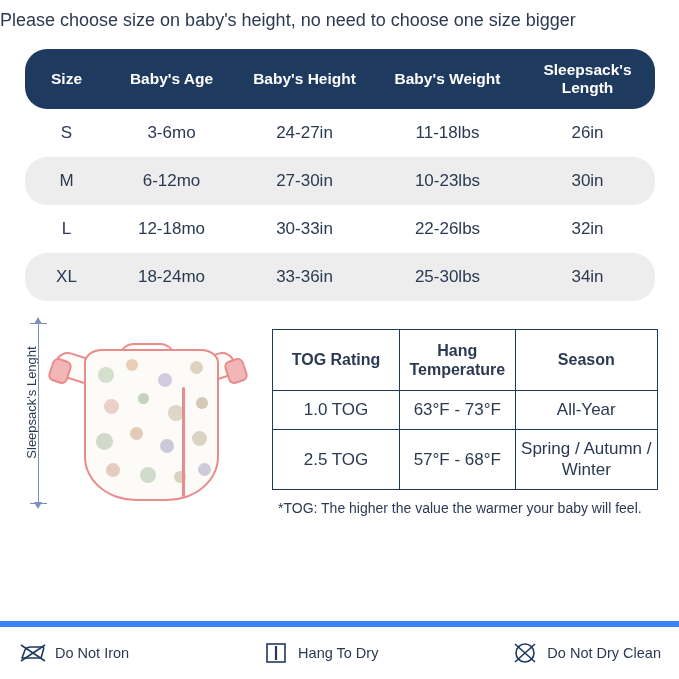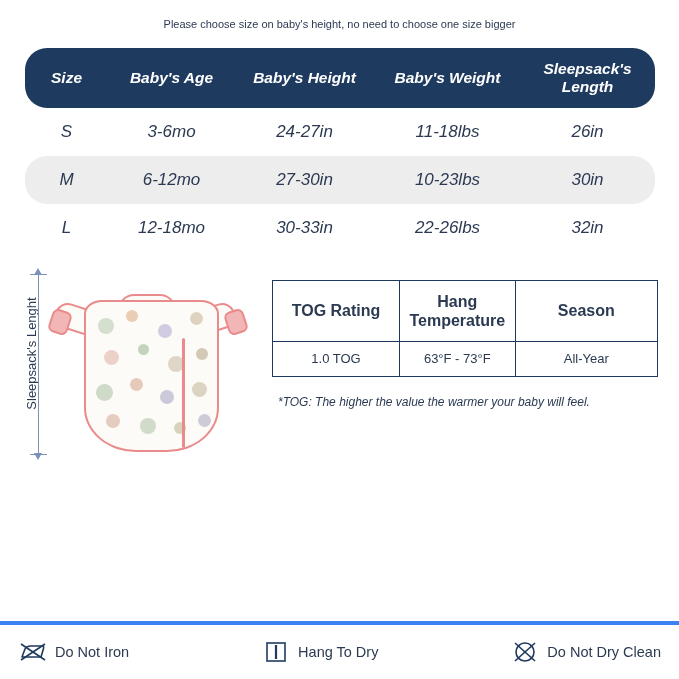--- a/index.html
+++ b/index.html
@@ -15,33 +15,32 @@
   
   .title {
     text-align: center;
     font-size: 36px;
     font-weight: bold;
     color: #1e3a5f;
     letter-spacing: 0.5px;
     margin-top: 22px;
   }
   .subtitle {
-    text-align: center;
-    font-size: 11px;
-    color: #2b3a52;
-    margin-top: 18px;
+    text-align: left;
+    font-size: 18px;
+    color: #2b3a52;
+    margin-top: 10px;
   }
 
   
   .size-table {
     width: 630px;
     margin: 18px auto 12px auto;
     border-collapse: separate;
     border-spacing: 0;
-    font-style: italic;
   }
   .size-table thead th {
     background: #1e3a5f;
     color: #ffffff;
     font-size: 15.5px;
     font-weight: bold;
     padding: 12px 4px;
     text-align: center;
     line-height: 1.15;
   }
@@ -188,46 +187,45 @@
     top: 14px;
     width: 386px;
   }
   .tog-table {
     width: 100%;
     border-collapse: collapse;
   }
   .tog-table th, .tog-table td {
     border: 1px solid #1e3a5f;
     text-align: center;
-    font-size: 13px;
+    font-size: 17px;
     padding: 9px 4px;
     color: #2b3a52;
     line-height: 1.2;
   }
   .tog-table th {
     font-size: 16px;
     font-weight: bold;
     padding: 11px 4px;
   }
   .tog-note {
-    font-size: 12px;
-    color: #2b3a52;
-    margin-top: 17px;
+    font-size: 14px;
+    color: #2b3a52;
+    margin-top: 9px;
     padding-left: 6px;
     line-height: 1.35;
-    font-style: italic;
   }
 
   
   .care-row {
     position: absolute;
     left: 0; bottom: 0;
     width: 679px;
     height: 58px;
-    border-top: 4px solid #3b82f6;
+    border-top: 6px solid #3b82f6;
     display: flex;
     align-items: center;
     justify-content: space-between;
     padding: 0 18px;
   }
   .care-item {
     display: flex;
     align-items: center;
     gap: 7px;
     font-size: 14.5px;
@@ -267,20 +265,27 @@
         <td>27-30in</td>
         <td>10-23lbs</td>
         <td>30in</td>
       </tr>
       <tr>
         <td>L</td>
         <td>12-18mo</td>
         <td>30-33in</td>
         <td>22-26lbs</td>
         <td>32in</td>
+      </tr>
+      <tr class="shaded">
+        <td>XL</td>
+        <td>18-24mo</td>
+        <td>33-36in</td>
+        <td>25-30lbs</td>
+        <td>34in</td>
       </tr>
     </tbody>
   </table>
 
   <div class="middle">
 
     <div class="vlabel">
       <div class="vtext">Sleepsack's Lenght</div>
     </div>
     <div class="varrow"></div>
@@ -322,20 +327,25 @@
             <th style="width:30%">Hang Temperature</th>
             <th style="width:37%">Season</th>
           </tr>
         </thead>
         <tbody>
           <tr>
             <td>1.0 TOG</td>
             <td>63°F  -  73°F</td>
             <td>All-Year</td>
           </tr>
+          <tr>
+            <td>2.5 TOG</td>
+            <td>57°F  -  68°F</td>
+            <td>Spring / Autumn / Winter</td>
+          </tr>
         </tbody>
       </table>
       <div class="tog-note">*TOG: The higher the value the warmer your baby will feel.</div>
     </div>
   </div>
 
   <div class="care-row">
 
     <div class="care-item">
       <span class="care-icon">

